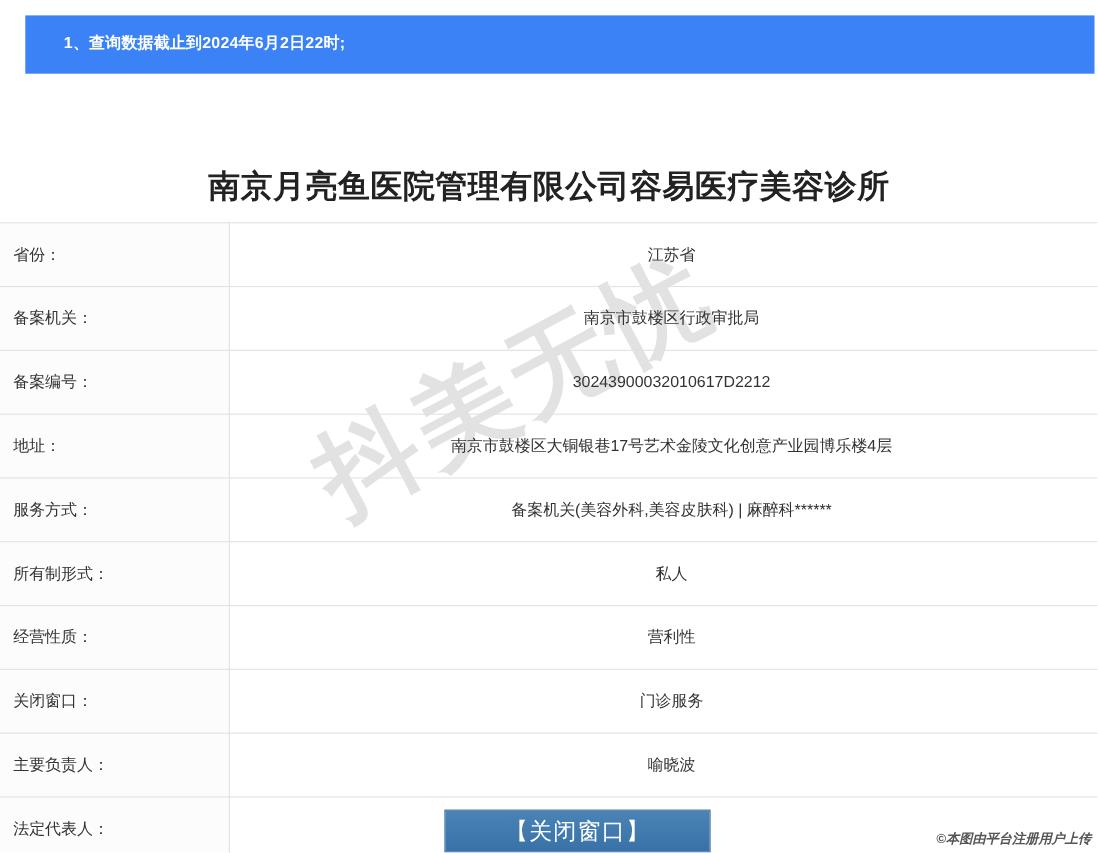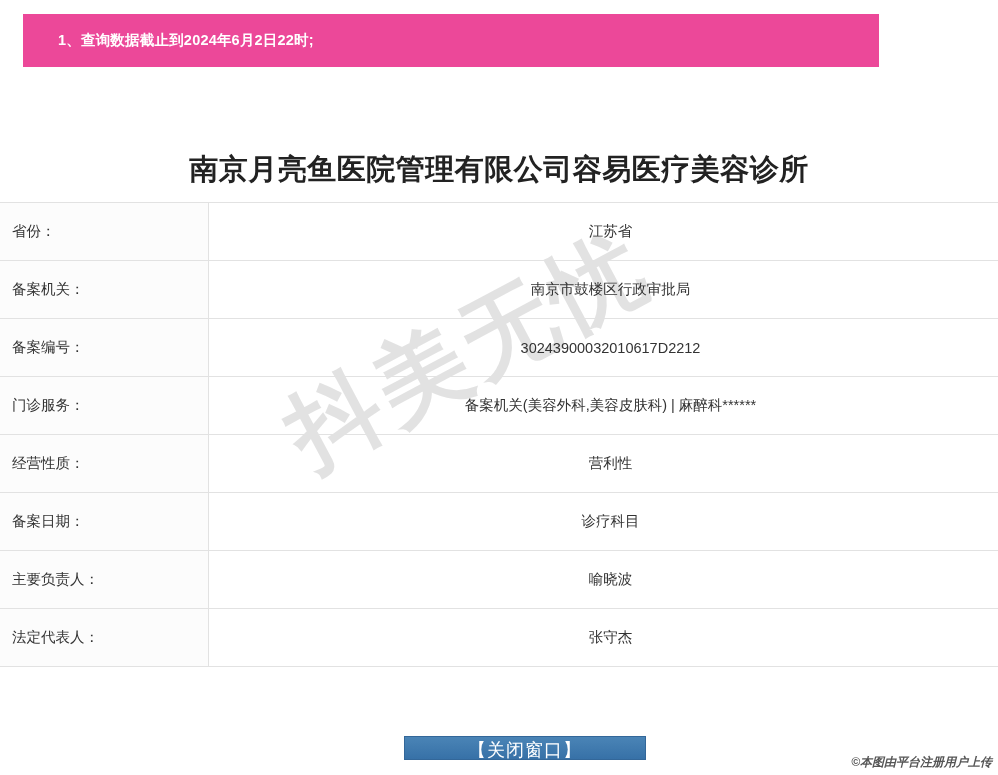--- a/index.html
+++ b/index.html
@@ -14,22 +14,22 @@
     color: #333333;
     position: relative;
     overflow: hidden;
   }
 
   
   .notice-banner {
     position: absolute;
     left: 23px;
     top: 14px;
-    width: 856px;
-    background: #ec4899;
+    width: 972px;
+    background: #3b82f6;
     color: #ffffff;
     padding: 14px 0 14px 0;
     box-sizing: border-box;
   }
   .notice-line {
     font-size: 14.5px;
     line-height: 25px;
     padding-left: 35px;
     font-weight: bold;
     letter-spacing: 0.2px;
@@ -101,26 +101,26 @@
     font-family: "Liberation Serif", serif;
     user-select: none;
   }
 
   
   .close-button {
     position: absolute;
     left: 404px;
     top: 736px;
     width: 242px;
-    height: 24px;
+    height: 39px;
     background: #3e7cb1;
     background: linear-gradient(#4a84b6, #3771a7);
     border: 1px solid #336799;
     color: #ffffff;
-    font-size: 18px;
+    font-size: 21px;
     font-family: "Liberation Sans", sans-serif;
     cursor: pointer;
     letter-spacing: 1px;
   }
 
   
   .footer-copy {
     position: absolute;
     right: 6px;
     bottom: 4px;
@@ -150,30 +150,38 @@
     </tr>
     <tr>
       <td class="cell-label">备案机关：</td>
       <td class="cell-value">南京市鼓楼区行政审批局</td>
     </tr>
     <tr>
       <td class="cell-label">备案编号：</td>
       <td class="cell-value">30243900032010617D2212</td>
     </tr>
     <tr>
-      <td class="cell-label">门诊服务：</td>
+      <td class="cell-label">地址：</td>
+      <td class="cell-value">南京市鼓楼区大铜银巷17号艺术金陵文化创意产业园博乐楼4层</td>
+    </tr>
+    <tr>
+      <td class="cell-label">服务方式：</td>
       <td class="cell-value">备案机关(美容外科,美容皮肤科) | 麻醉科******</td>
+    </tr>
+    <tr>
+      <td class="cell-label">所有制形式：</td>
+      <td class="cell-value">私人</td>
     </tr>
     <tr>
       <td class="cell-label">经营性质：</td>
       <td class="cell-value">营利性</td>
     </tr>
     <tr>
-      <td class="cell-label">备案日期：</td>
-      <td class="cell-value">诊疗科目</td>
+      <td class="cell-label">关闭窗口：</td>
+      <td class="cell-value">门诊服务</td>
     </tr>
     <tr>
       <td class="cell-label">主要负责人：</td>
       <td class="cell-value">喻晓波</td>
     </tr>
     <tr>
       <td class="cell-label">法定代表人：</td>
       <td class="cell-value">张守杰</td>
     </tr>
   </tbody>

